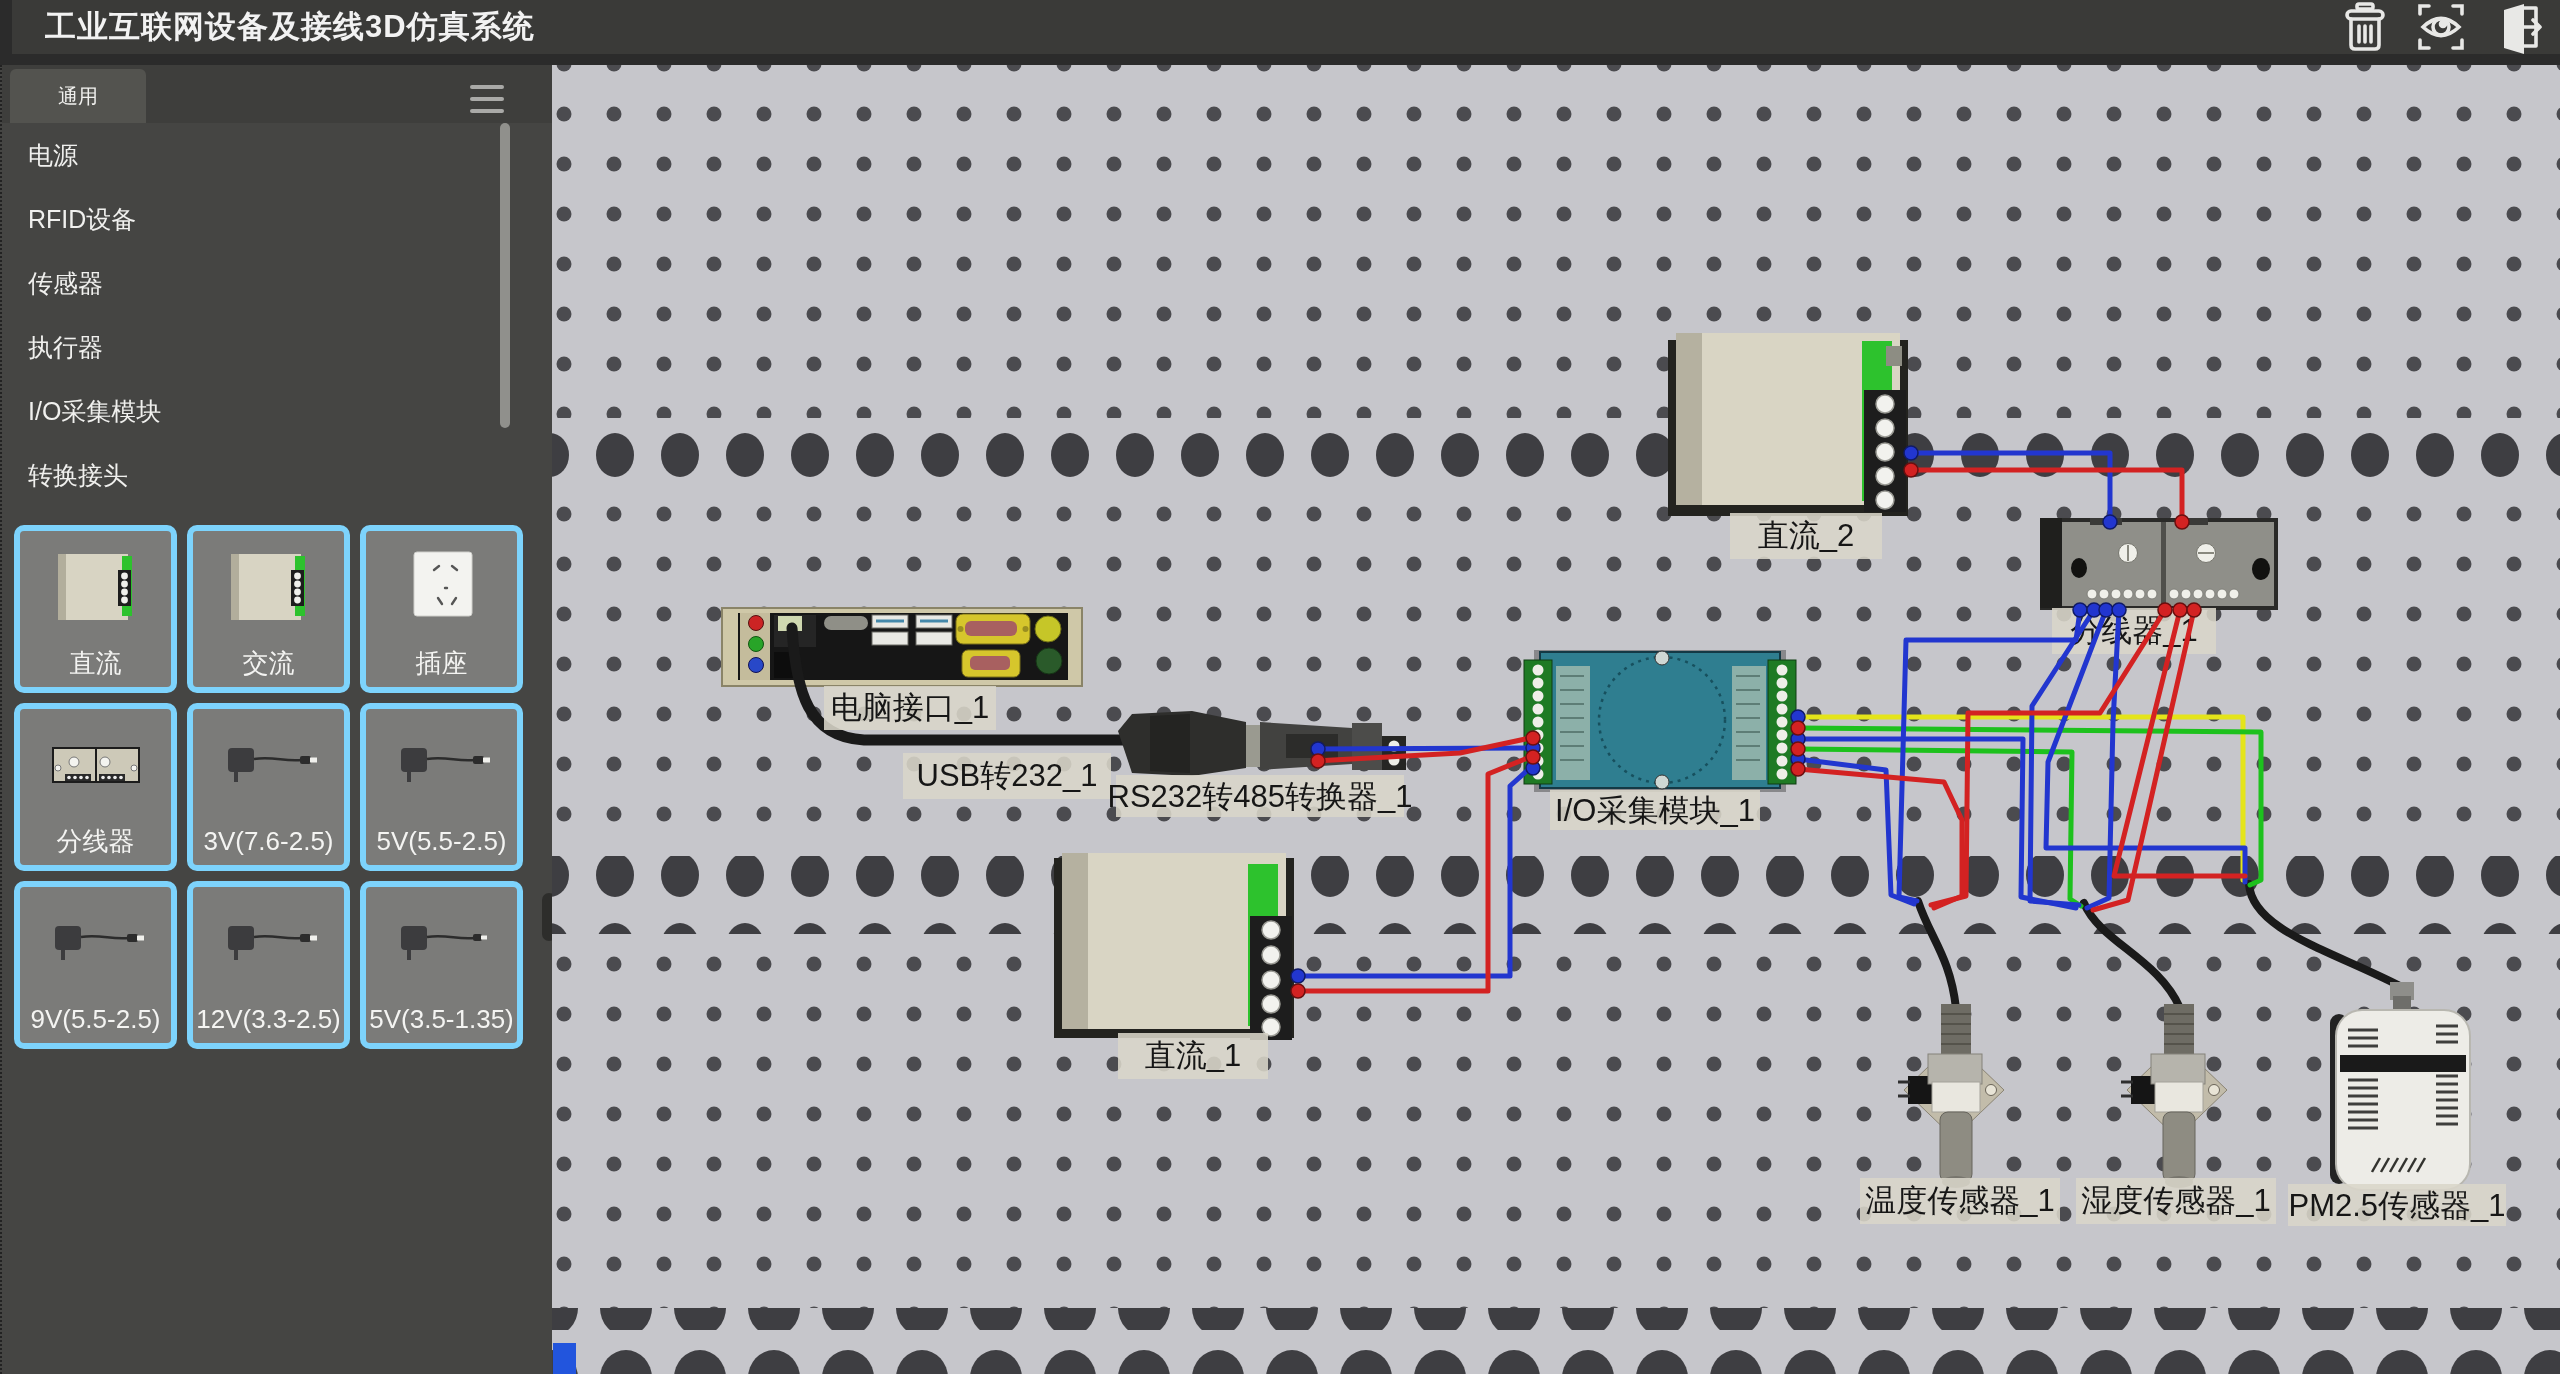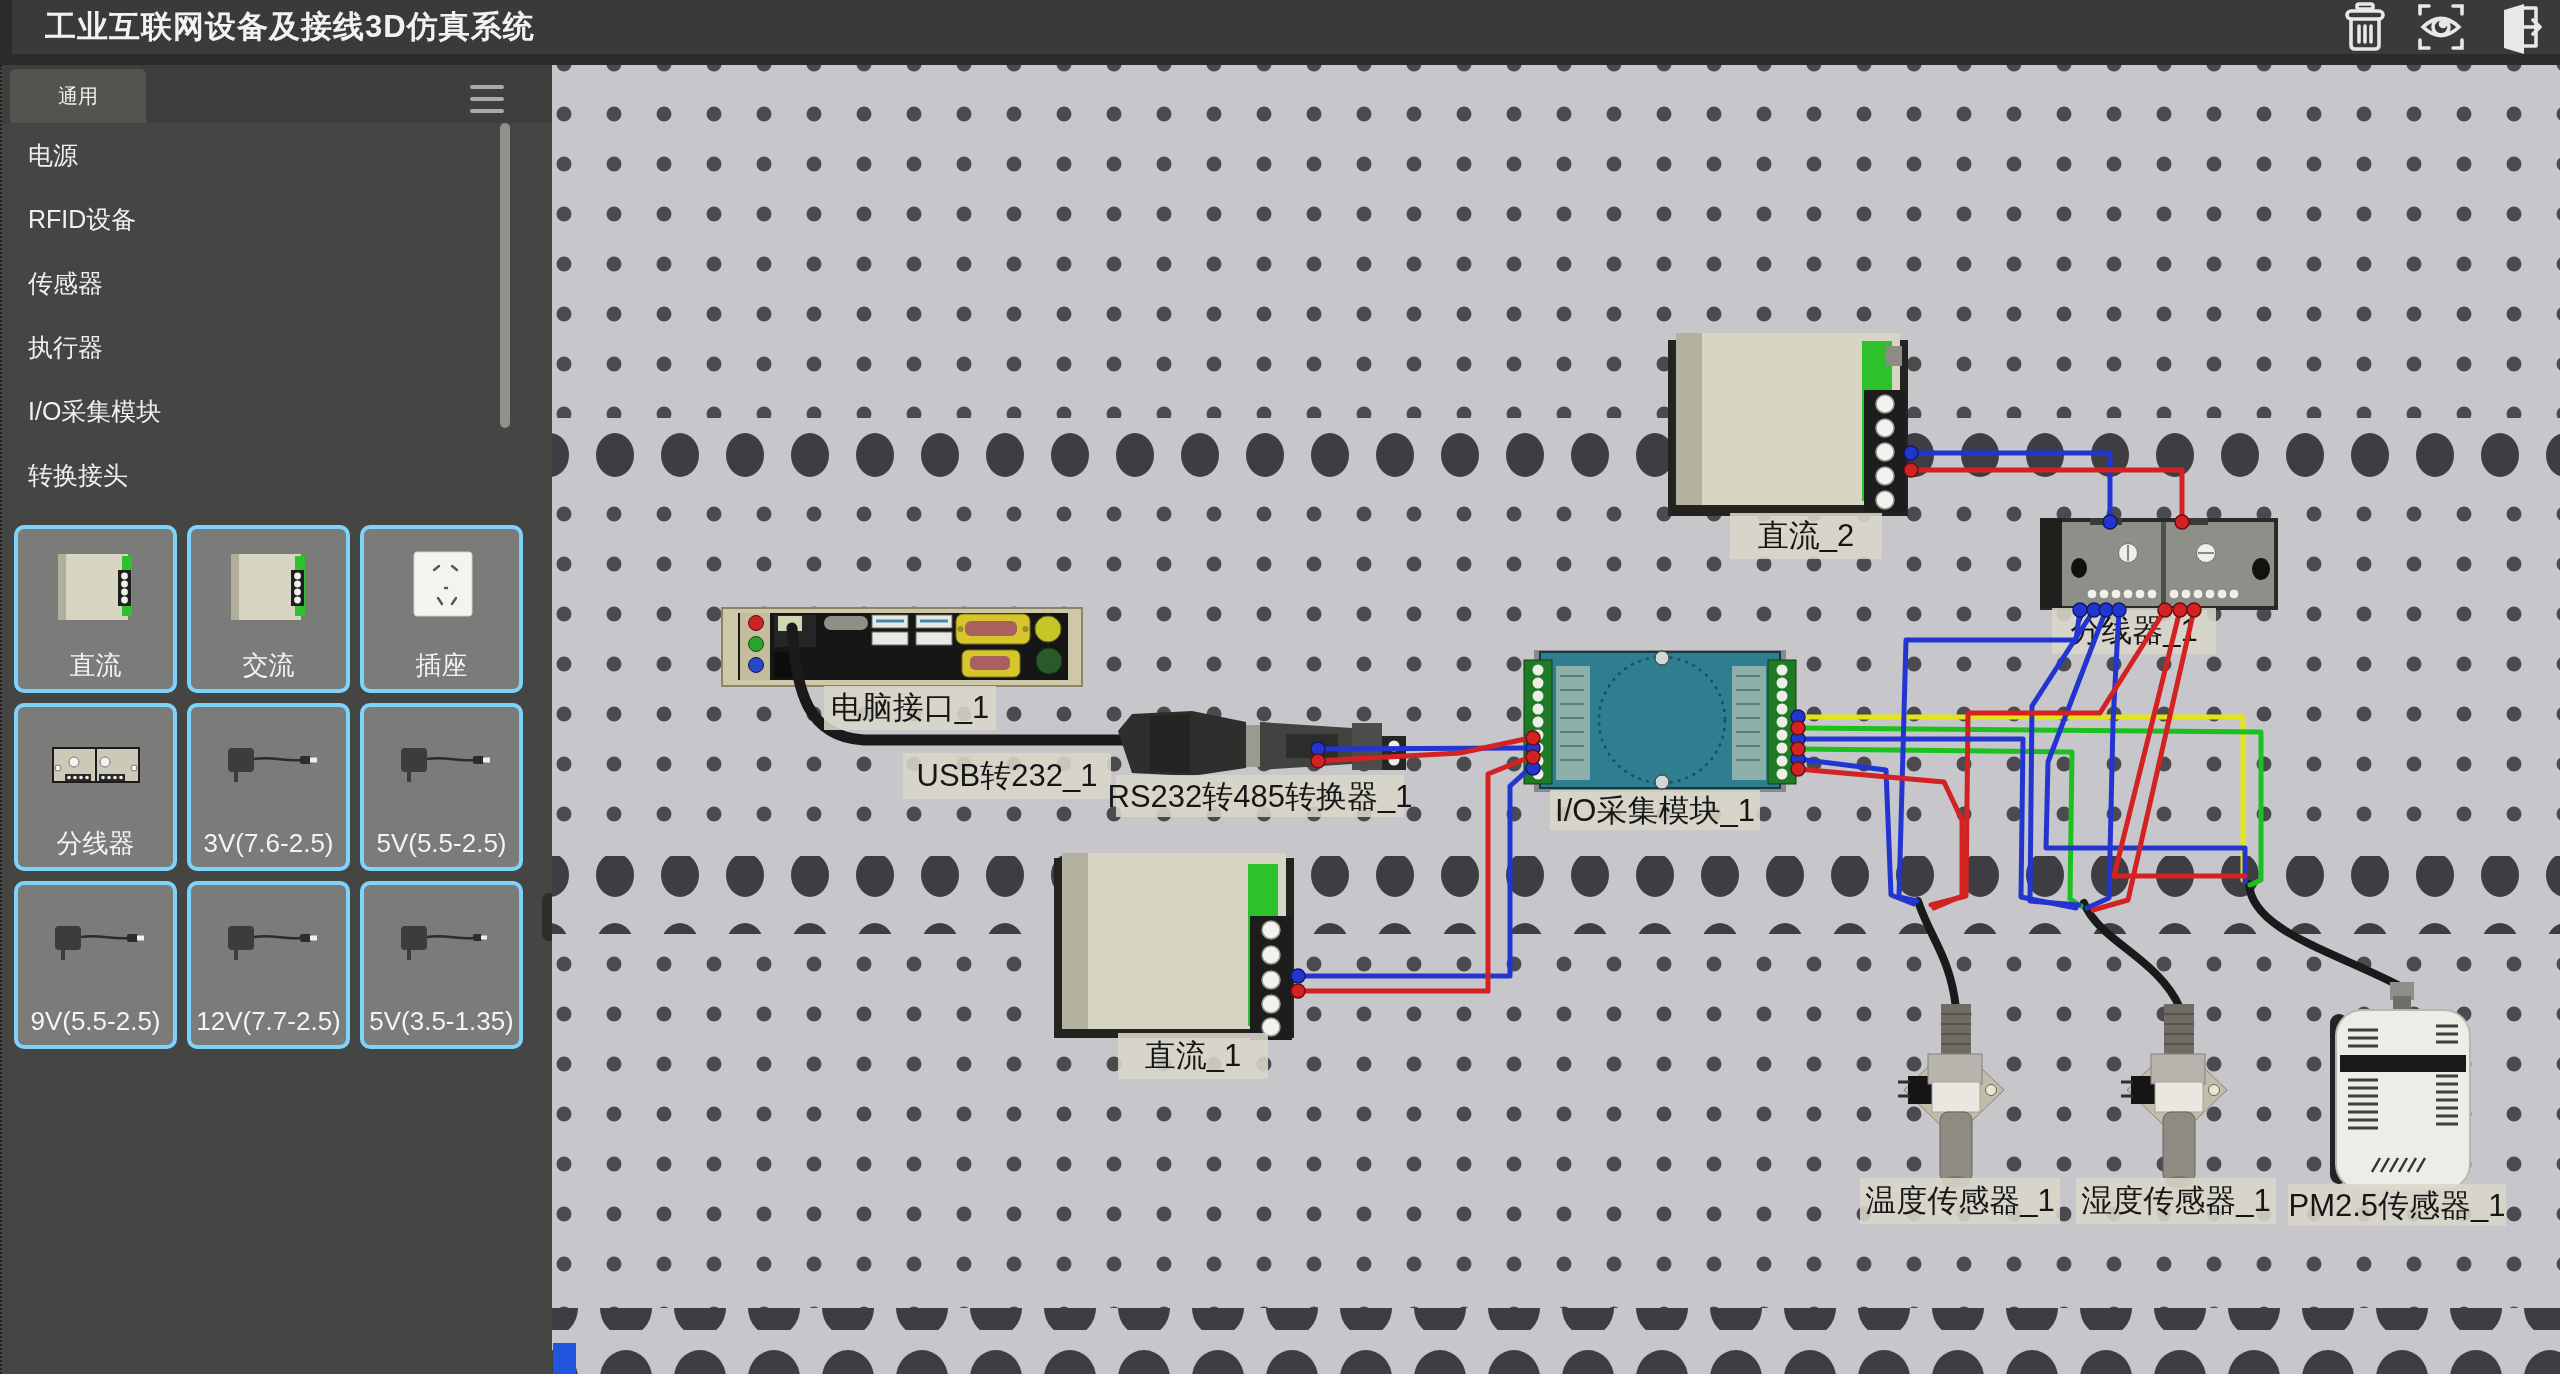--- a/index.html
+++ b/index.html
@@ -22,21 +22,21 @@
        border-radius:6px 6px 0 0;cursor:pointer;}
   .hamburger{position:absolute;right:50px;top:20px;width:34px;height:28px;cursor:pointer;}
   .hamburger span{display:block;height:4px;background:#a9a9a7;margin-bottom:8px;border-radius:2px;}
   .menu{position:absolute;left:0;top:58px;width:552px;}
   .menu-item{height:64px;line-height:64px;padding-left:26px;color:#f0f0ee;font-size:25px;cursor:pointer;}
   .menu-scroll{position:absolute;right:42px;top:58px;width:10px;height:305px;background:#90908c;border-radius:5px;cursor:pointer;}
   .tiles{position:absolute;left:12px;top:460px;display:grid;grid-template-columns:repeat(3,163px);
          grid-auto-rows:168px;gap:10px;}
   .tile{background:#7b7b79;border-radius:10px;display:flex;flex-direction:column;align-items:center;
         justify-content:flex-end;padding-bottom:6px;box-sizing:border-box;cursor:pointer;
-        border:4px solid #7dd3fc;}
+        border:6px solid #7dd3fc;}
   .tile .thumb{flex:1;display:flex;align-items:center;justify-content:center;width:100%;}
   .tile .tlabel{color:#f4f4f2;font-size:26px;line-height:36px;white-space:nowrap;}
   .tile-scroll{position:absolute;right:-4px;top:828px;width:14px;height:48px;background:#2d2d2b;border-radius:7px;cursor:pointer;}
   
   .canvas{position:absolute;left:552px;top:65px;width:2008px;height:1193px;}
   .canvas svg{display:block;}
   text.devlabel{font-size:31px;fill:#161616;}
   text{font-family:"Liberation Sans","DejaVu Sans",sans-serif;}
   .wr{stroke:#d32222;stroke-width:5;fill:none;stroke-linejoin:round;stroke-linecap:round;}
   .wb{stroke:#2236cf;stroke-width:5;fill:none;stroke-linejoin:round;stroke-linecap:round;}
@@ -224,21 +224,21 @@
     <div class="tile">
       <div class="thumb">
         <svg width="110" height="88" viewBox="0 0 110 88">
           <rect x="14" y="26" width="26" height="24" rx="4" fill="#3c3c3e"></rect>
             <rect x="20" y="50" width="4" height="10" fill="#3c3c3e"></rect>
           <path d="M40 37 C60 34 70 40 88 38" stroke="#2c2c2c" stroke-width="2.5" fill="none"></path>
           <rect x="86" y="34" width="11" height="8" rx="2" fill="#2c2c2c"></rect>
             <rect x="96" y="35.5" width="7" height="5" fill="#f0f0ec"></rect>
         </svg>
       </div>
-      <div class="tlabel">12V(7.7-2.5)</div>
+      <div class="tlabel">12V(3.3-2.5)</div>
     </div>
     <div class="tile">
       <div class="thumb">
         <svg width="110" height="88" viewBox="0 0 110 88">
           <rect x="14" y="26" width="26" height="24" rx="4" fill="#3c3c3e"></rect>
             <rect x="20" y="50" width="4" height="10" fill="#3c3c3e"></rect>
           <path d="M40 37 C60 34 70 40 88 38" stroke="#2c2c2c" stroke-width="2.5" fill="none"></path>
           <rect x="86" y="34" width="9" height="7" rx="2" fill="#2c2c2c"></rect>
             <rect x="94" y="35.5" width="6" height="4" fill="#f0f0ec"></rect>
         </svg>

